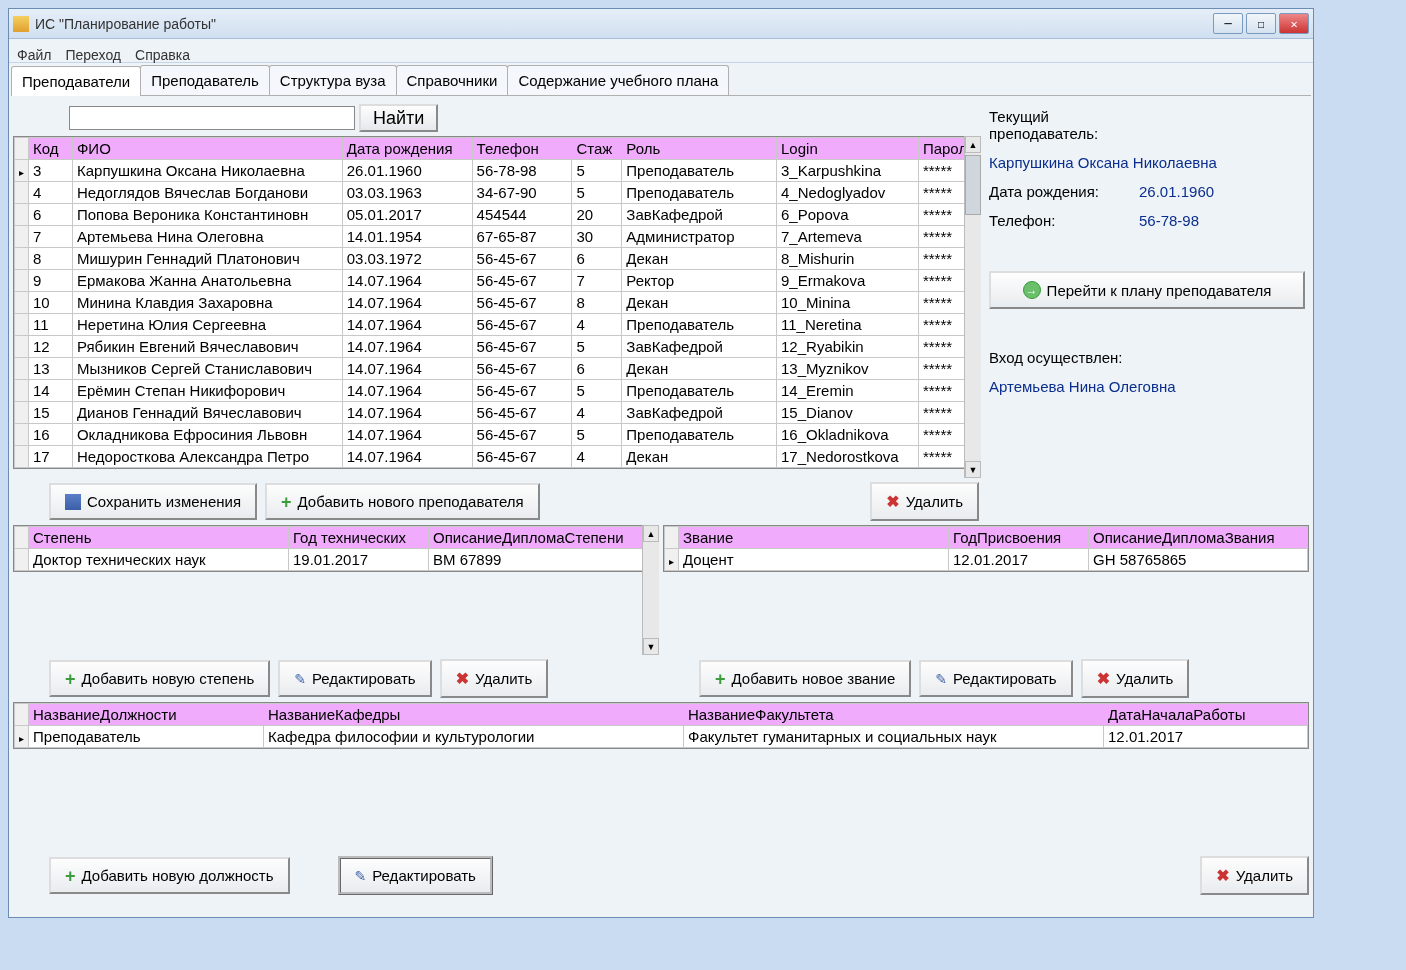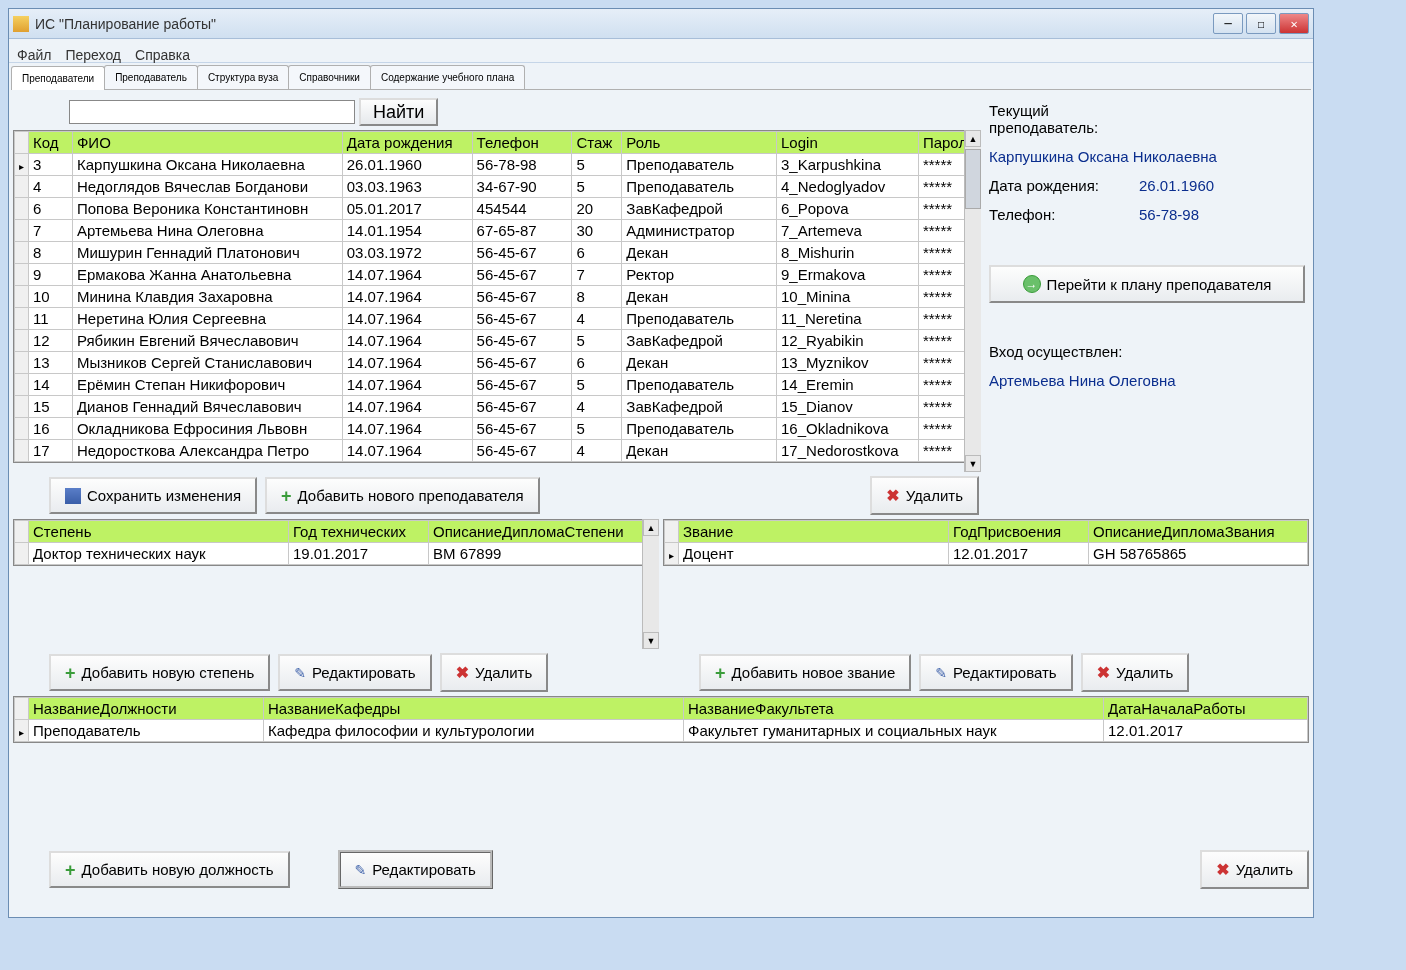--- a/index.html
+++ b/index.html
@@ -49,21 +49,21 @@
   background: #eef3f8; border-bottom: 1px solid #c5d5e8; gap: 14px;
   font-size: 14px; color: #333;
 }
 .menu-item { cursor: default; margin-top: 8px; }
 .tabs {
   display: flex; border-bottom: 1px solid #b0b0b0; margin: 2px 2px 0 2px;
   background: #eef3f8;
 }
 .tab {
   padding: 6px 10px; border: 1px solid #b0b0b0; border-bottom: none;
-  background: #f4f7fb; margin-right: -1px; font-size: 10px;
+  background: #f4f7fb; margin-right: -1px; font-size: 15px;
   border-top-left-radius: 3px; border-top-right-radius: 3px;
 }
 .tab.active { background: #fff; position: relative; top: 1px; }
 .content { flex: 1; background: #eef3f8; padding: 4px; display: flex; flex-direction: column; gap: 0; overflow: hidden; }
 .search-row { display: flex; align-items: center; gap: 4px; padding: 4px 0 4px 56px; }
 .search-input { width: 286px; height: 24px; border: 1px solid #888; background: #fff; }
 .btn {
   padding: 4px 12px; border: 1px solid #999; background: linear-gradient(to bottom,#fdfdfd,#e6e9ec);
   font-size: 18px; cursor: default; display: inline-flex; align-items: center; gap: 4px;
   height: 28px;
@@ -77,21 +77,21 @@
 .right-pane .row { display: flex; margin-bottom: 12px; }
 .right-pane .row .lbl { width: 150px; }
 .grid {
   border: 1px solid #888; background: #fff; font-size: 15px;
 }
 .grid table { border-collapse: collapse; width: 100%; }
 .grid th, .grid td {
   border: 1px solid #c8c8c8; padding: 2px 4px; text-align: left;
   white-space: nowrap; overflow: hidden;
 }
-.grid th { background: #bef264; font-weight: normal; }
+.grid th { background: #f0abfc; font-weight: normal; }
 .grid .rowhandle { width: 14px; background: #f0f0f0; }
 .grid .rowhandle.selected::before { content: "▸"; font-size: 10px; }
 .grid-wrap { position: relative; }
 .vscroll {
   position: absolute; right: 0; top: 0; bottom: 0; width: 17px;
   background: #e8e8e8; border-left: 1px solid #bbb;
   display: flex; flex-direction: column;
 }
 .vscroll .arrow { height: 17px; background: #e8e8e8; border: 1px solid #bbb; display:flex;align-items:center;justify-content:center;font-size:9px; }
 .vscroll .thumb { flex: 0 0 60px; background: #d0d6de; border: 1px solid #aaa; margin-top: 2px; }

